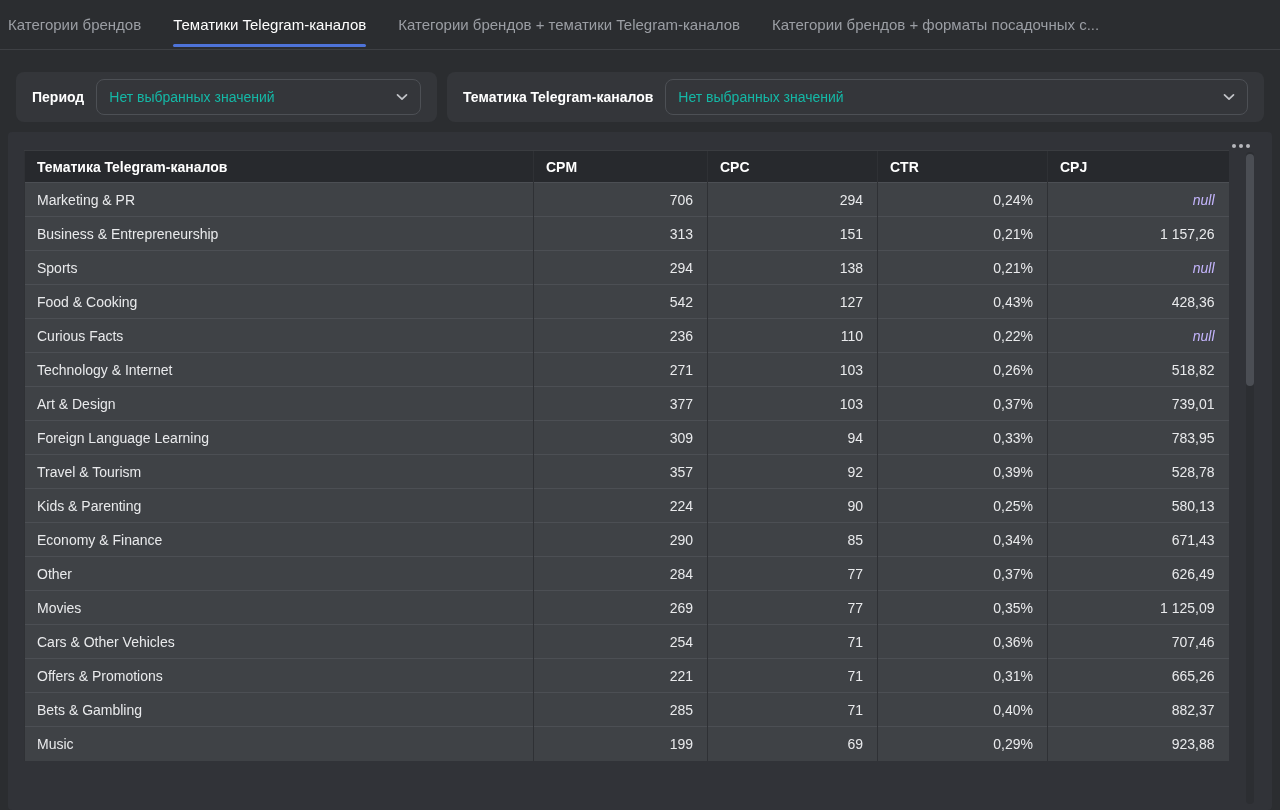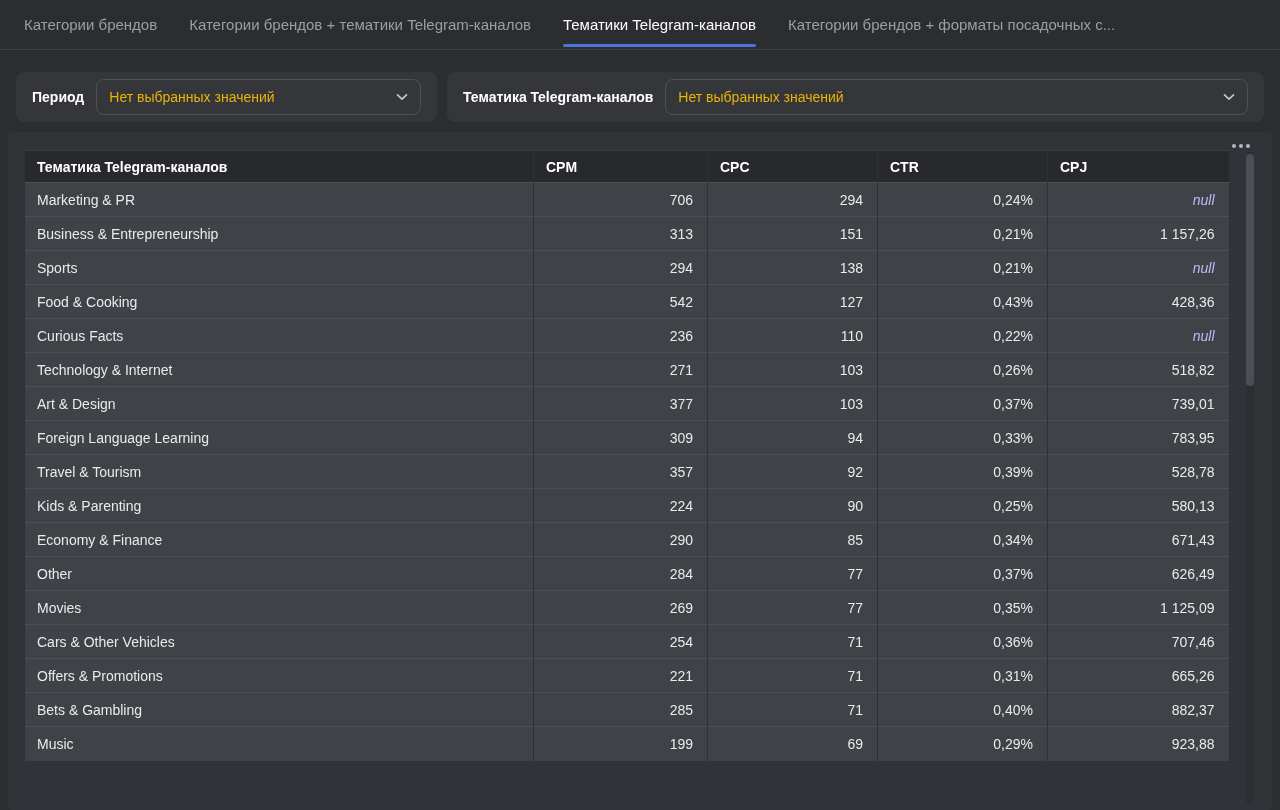--- a/index.html
+++ b/index.html
@@ -8,21 +8,21 @@
   body{
     width:1280px; height:810px; overflow:hidden;
     background:#2b2d30;
     font-family:"Liberation Sans", sans-serif;
     color:#e9eaec;
   }
 
   
   .tabbar{
     display:flex; align-items:stretch; gap:32px;
-    height:50px; padding:0 24px;
+    height:50px; padding:0 8px;
     border-bottom:1px solid #3e4044;
   }
   .tab{
     display:flex; align-items:center;
     font-size:15px; color:#9b9ea4; white-space:nowrap;
     position:relative; cursor:pointer;
   }
   .tab.active{ color:#ffffff; }
   .tab.active::after{
     content:""; position:absolute; left:0; right:0; bottom:2px;
@@ -44,21 +44,21 @@
     font-size:14px; font-weight:bold; color:#ffffff;
     white-space:nowrap; margin-right:12px;
   }
   .select{
     flex:1; height:36px;
     border:1px solid #4d5055; border-radius:8px;
     display:flex; align-items:center; padding:0 10px 0 12px;
     cursor:pointer; background:transparent;
   }
   .select .placeholder{
-    flex:1; font-size:14px; color:#eab308;
+    flex:1; font-size:14px; color:#14b8a6;
     white-space:nowrap; overflow:hidden; text-overflow:ellipsis;
   }
   .select .chev{ flex:none; width:16px; height:16px; margin-left:8px; }
   .select .chev svg{ display:block; }
 
   
   .widget{
     position:relative;
     margin:10px 8px 0 8px;
     height:678px; background:#313338; border-radius:4px;
@@ -104,22 +104,22 @@
   .vscroll .thumb{
     position:absolute; top:2px; left:0; width:8px; height:232px;
     background:#4b4e54; border-radius:4px; cursor:grab;
   }
 </style>
 </head>
 <body>
 
 <div class="tabbar">
     <div class="tab">Категории брендов</div>
+    <div class="tab active">Тематики Telegram-каналов</div>
     <div class="tab">Категории брендов + тематики Telegram-каналов</div>
-    <div class="tab active">Тематики Telegram-каналов</div>
     <div class="tab">Категории брендов + форматы посадочных с...</div>
   </div>
 
 <div class="filters">
   <div class="filter-panel period">
     <span class="filter-label">Период</span>
     <div class="select">
       <span class="placeholder">Нет выбранных значений</span>
       <span class="chev">
         <svg width="16" height="16" viewBox="0 0 16 16">

